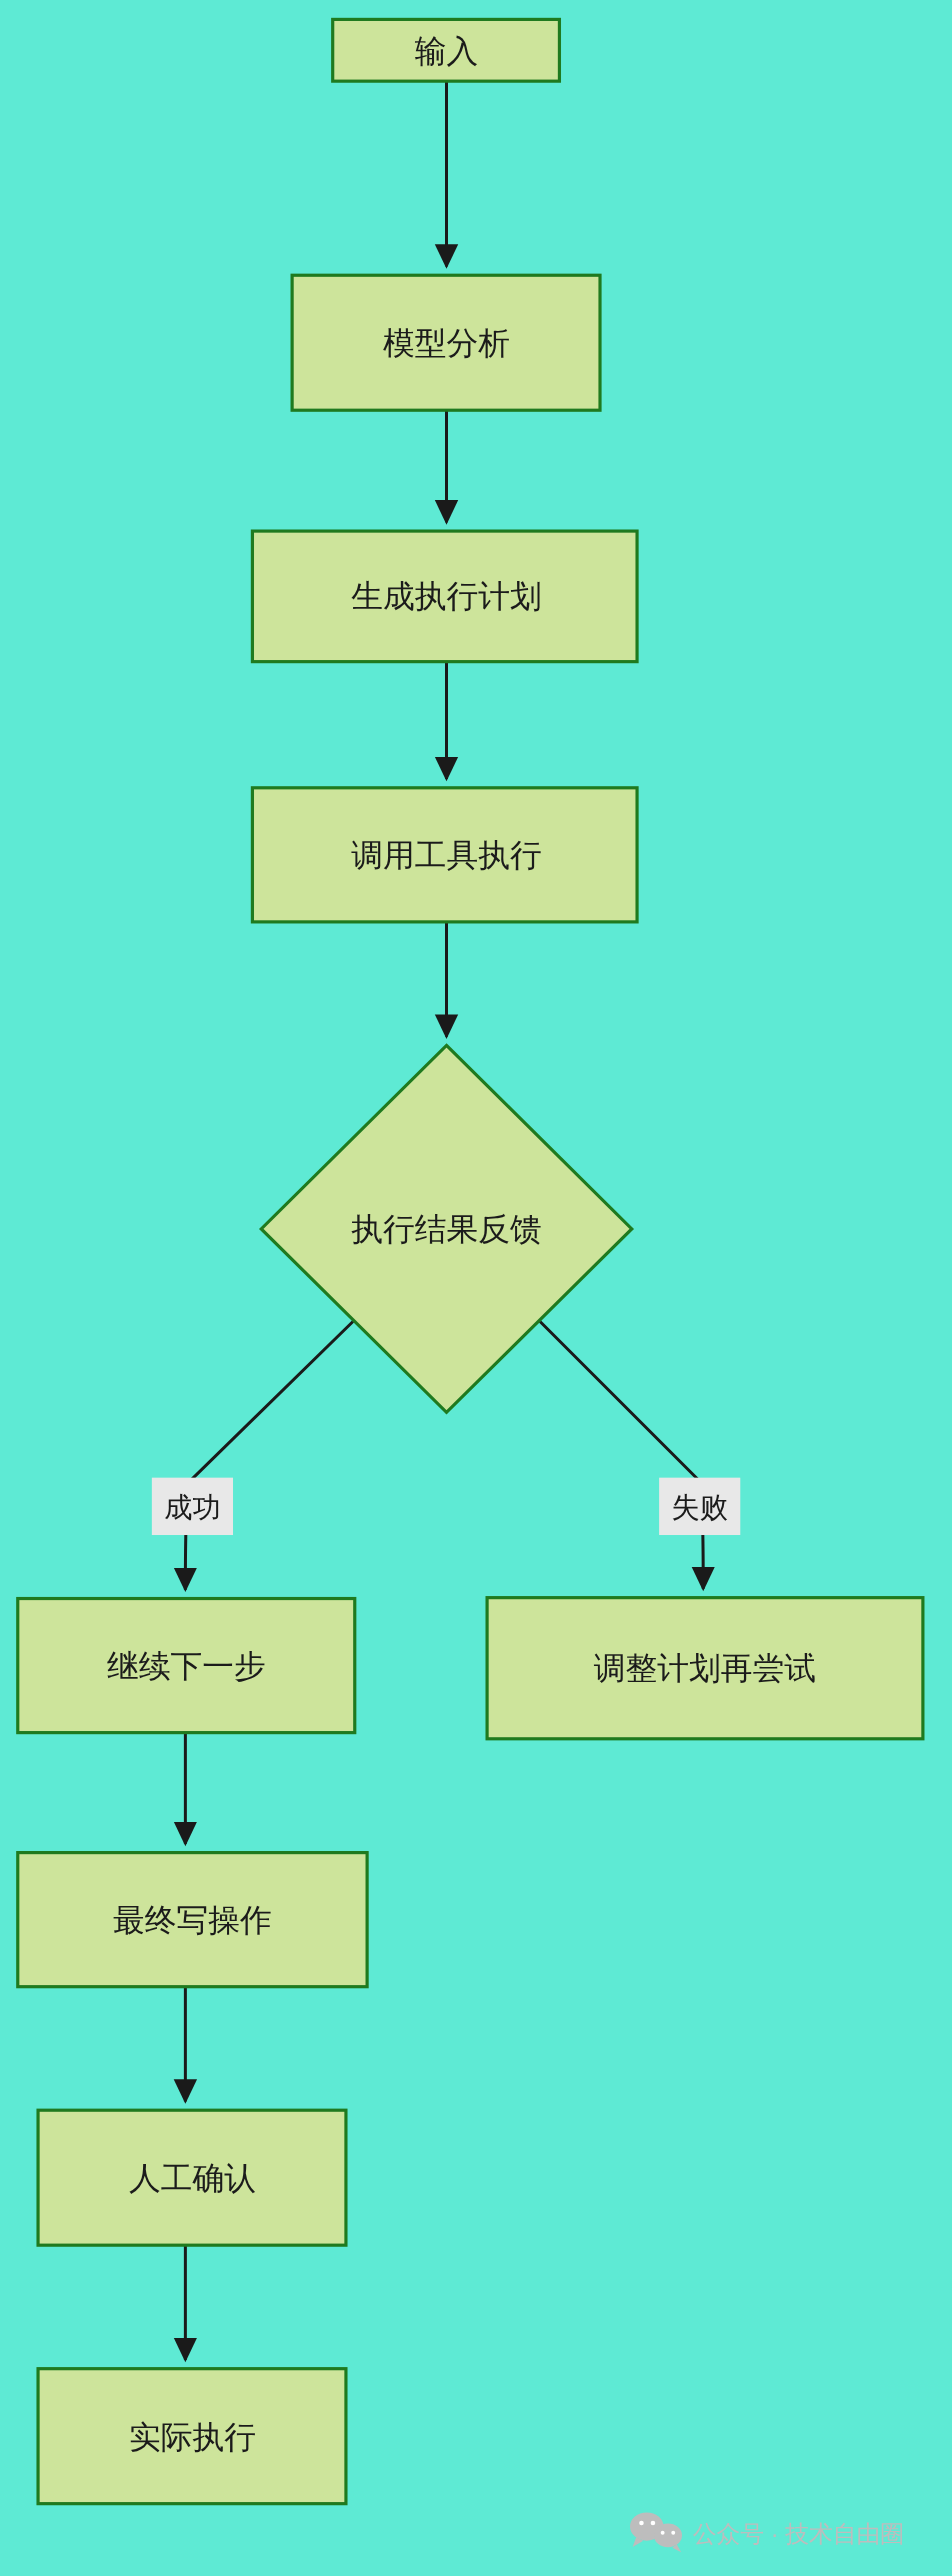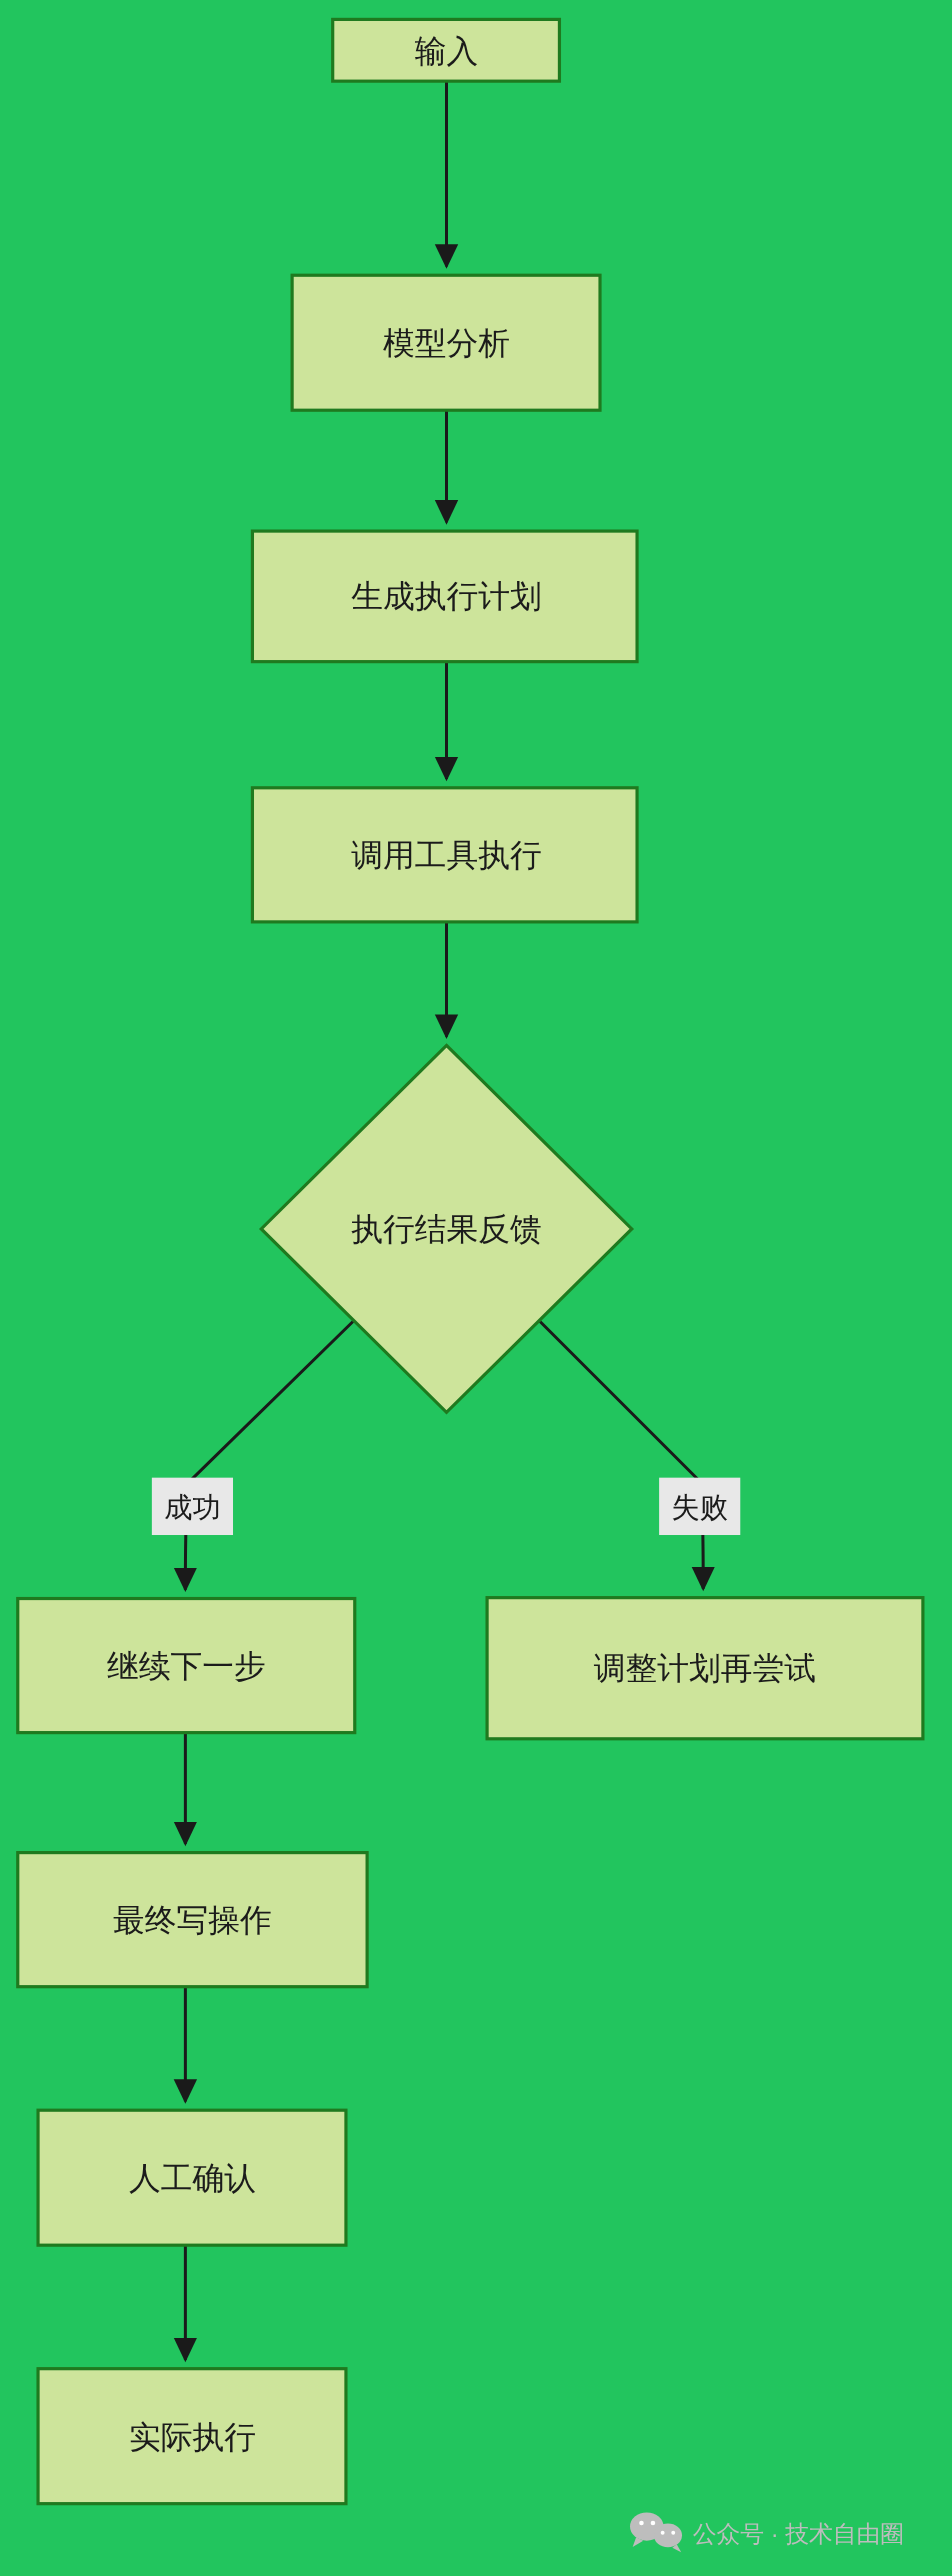--- a/index.html
+++ b/index.html
@@ -11,21 +11,21 @@
     width: 953px;
     height: 2576px;
     font-family: "Liberation Sans", "DejaVu Sans", sans-serif;
     overflow: hidden;
     position: relative;
   }
   #flow-root {
     position: relative;
     width: 953px;
     height: 2576px;
-    background: #22c55e;
+    background: #5eead4;
   }
   svg.flow-canvas {
     position: absolute;
     top: 0;
     left: 0;
     width: 953px;
     height: 2576px;
     display: block;
   }
   .node-text {

